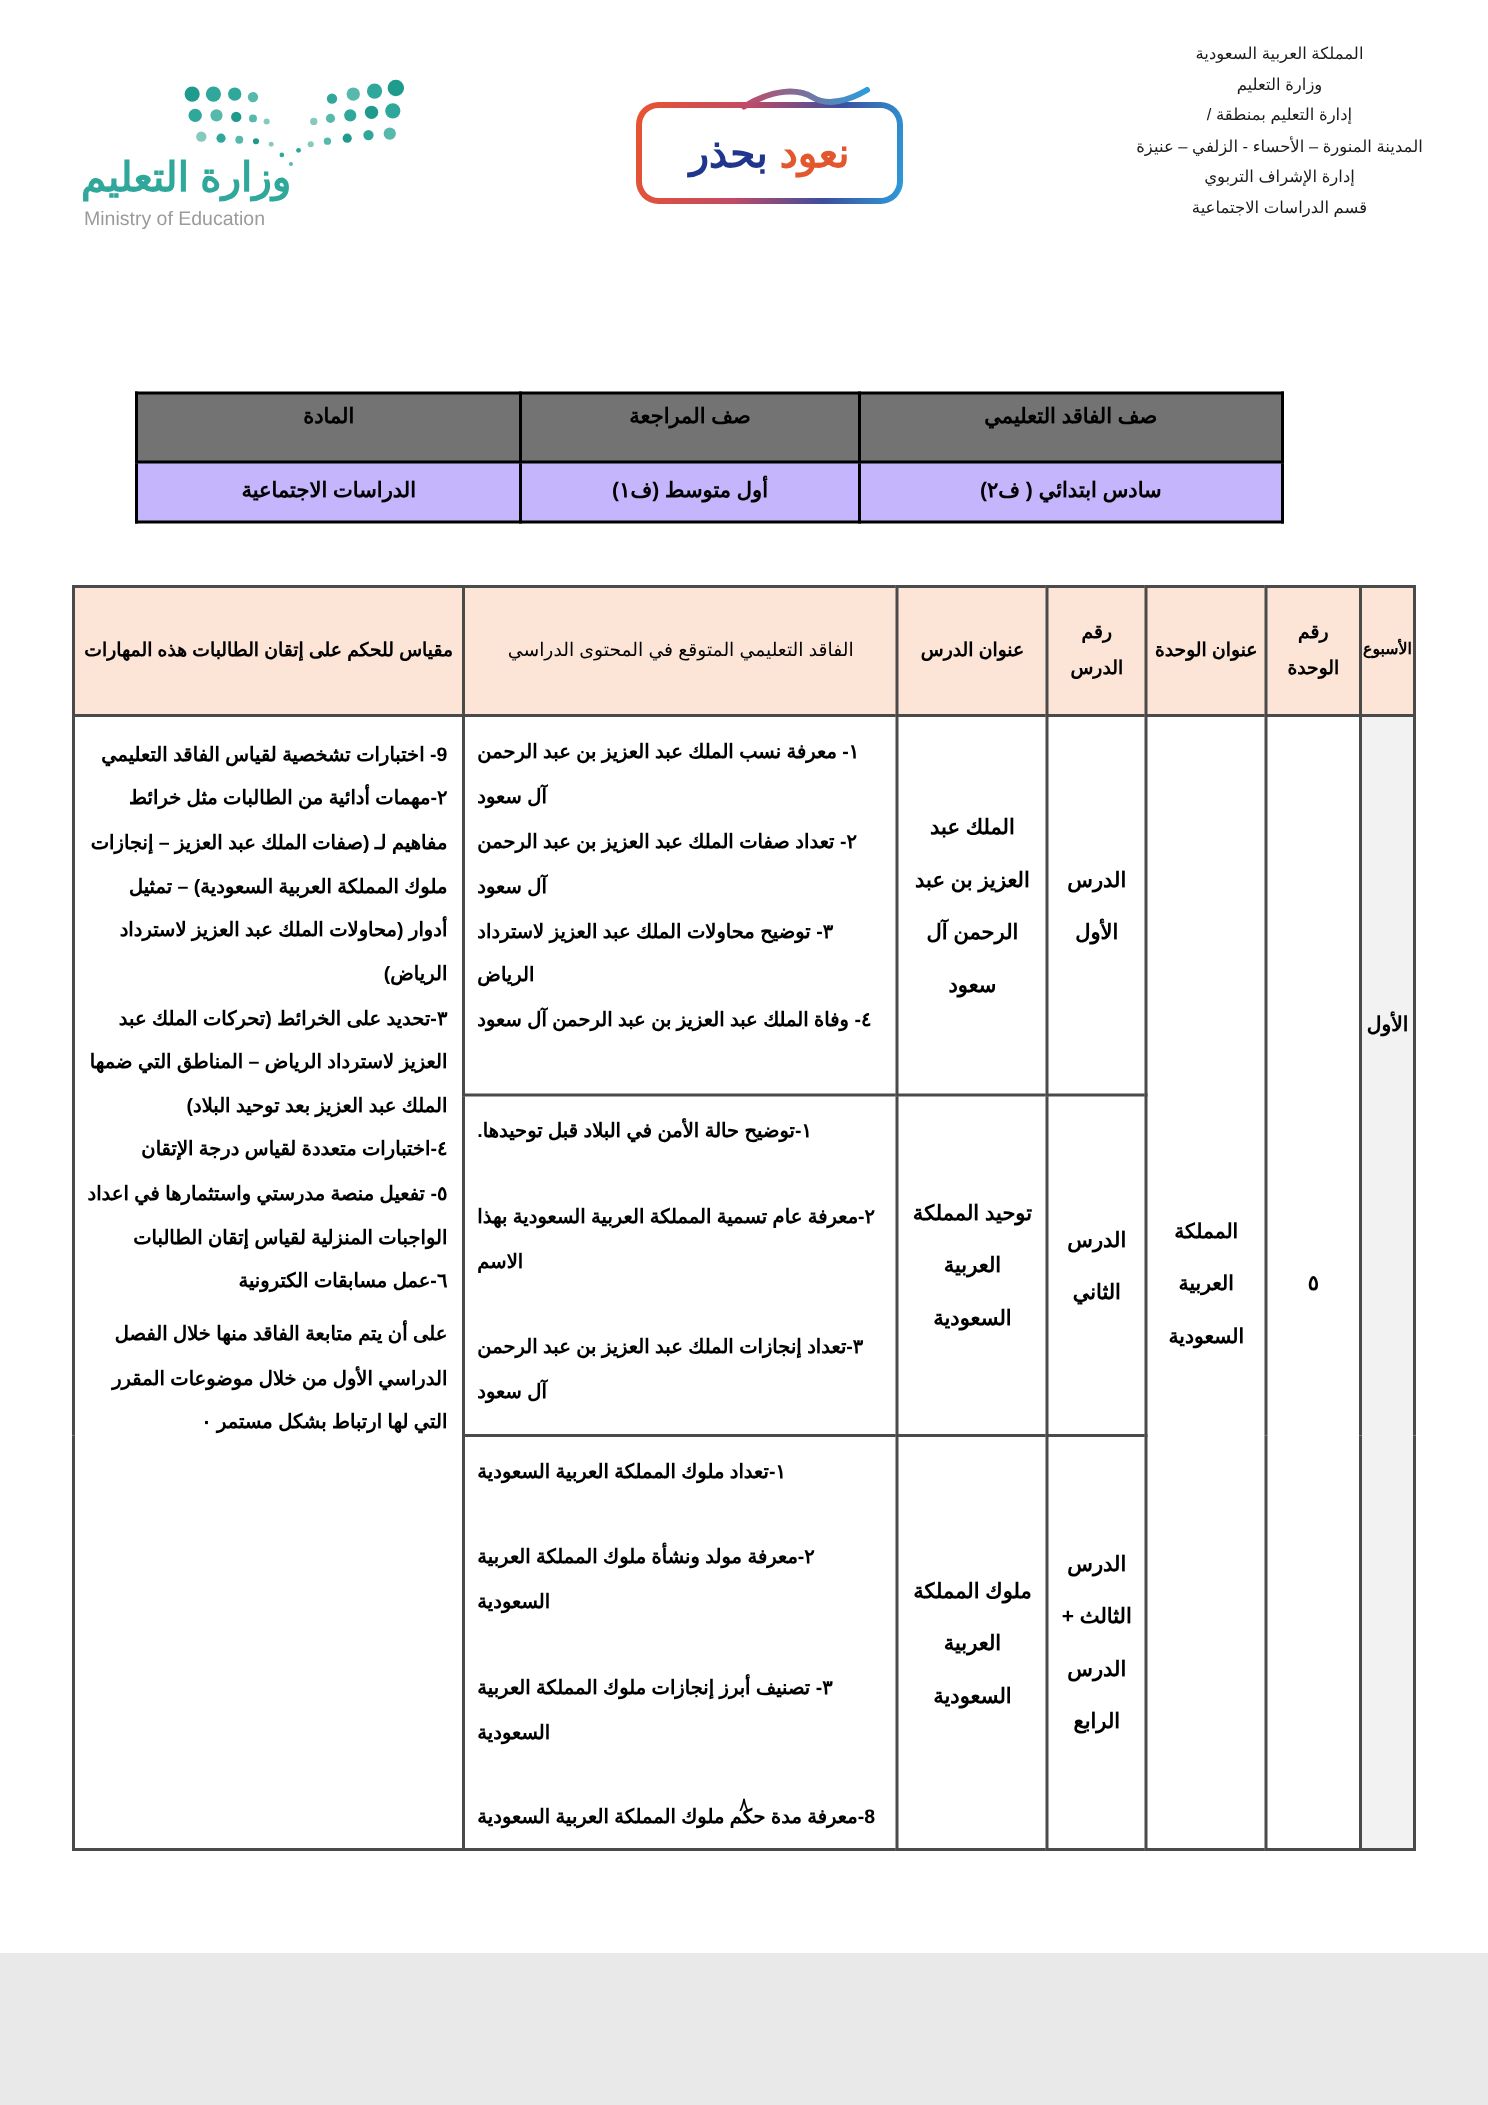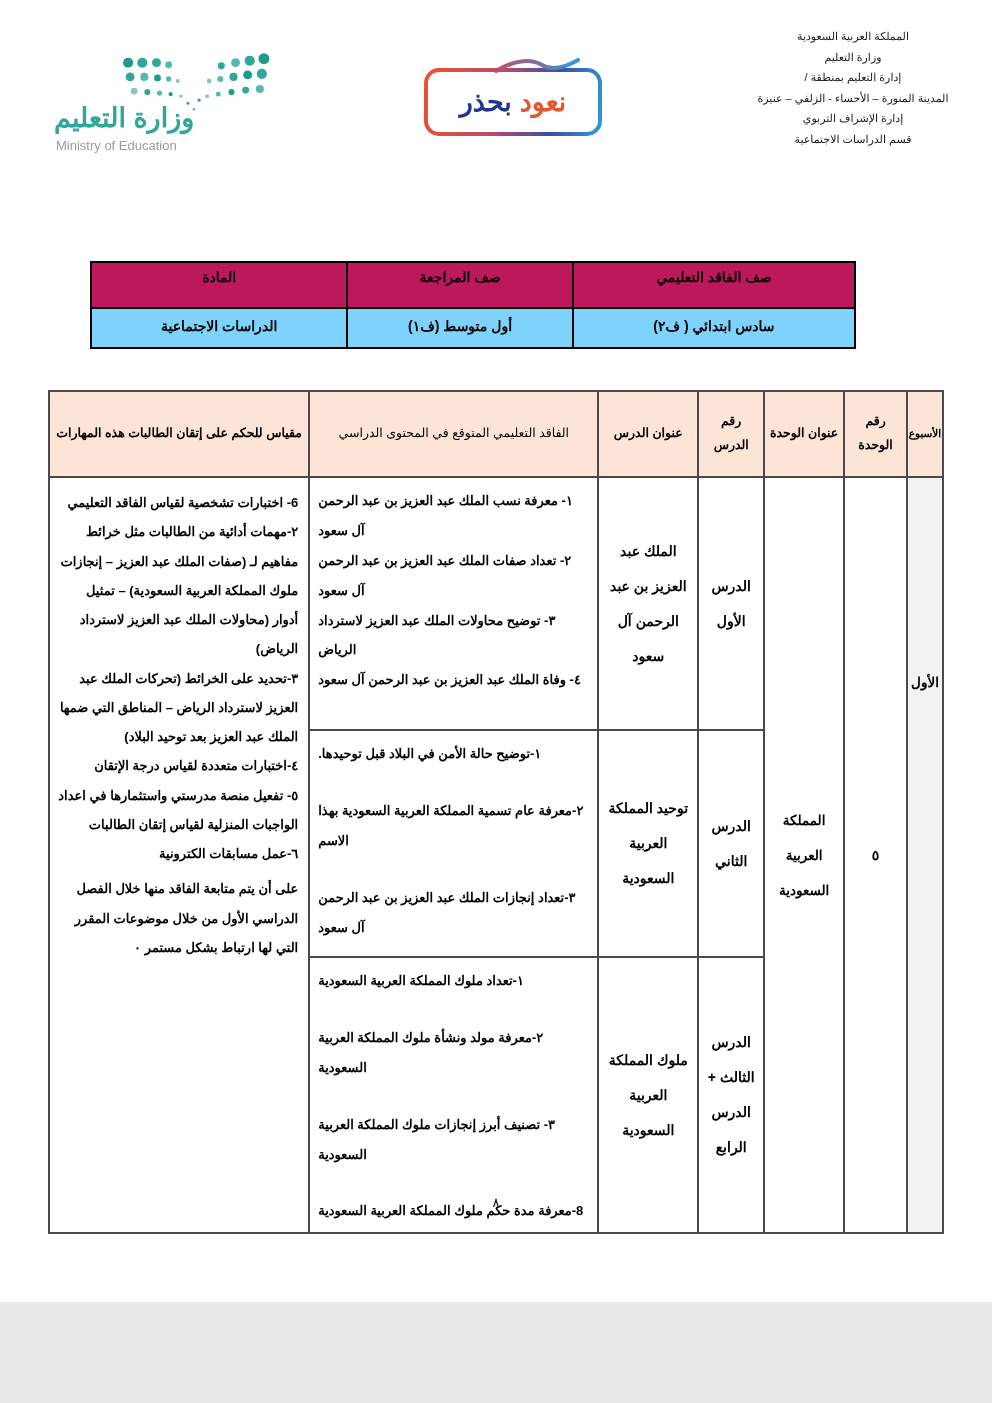--- a/index.html
+++ b/index.html
@@ -41,22 +41,22 @@
     display:flex; align-items:center; justify-content:center;
   }
   .title-text { direction:rtl; font-size:16.5px; font-weight:bold; color:#1F3864; }
   
   .info-table {
     position:absolute; top:261px; left:90px; width:766px;
     border-collapse:collapse; direction:rtl; text-align:center;
     font-size:14px; font-weight:bold; color:#000;
   }
   .info-table th, .info-table td { border:2.5px solid #000; }
-  .info-table th { background:#be185d; height:46px; vertical-align:top; padding-top:6px; }
-  .info-table td { height:40px; vertical-align:top; padding-top:9px; background:#7dd3fc; }
+  .info-table th { background:#737373; height:46px; vertical-align:top; padding-top:6px; }
+  .info-table td { height:40px; vertical-align:top; padding-top:9px; background:#c4b5fd; }
   
   .main-table {
     position:absolute; top:390px; left:48px; width:896px;
     border-collapse:collapse; direction:rtl; color:#000;
     border:2.5px solid #262626;
   }
   .main-table th, .main-table td { border:2px solid #4a4a4a; text-align:center; }
   .main-table th {
     background:#FCE4D6; height:86px; font-size:12.5px; font-weight:bold;
     vertical-align:middle; padding:4px 3px; line-height:1.9;
@@ -206,21 +206,21 @@
       <td class="lesson-num-cell">الدرس الأول</td>
       <td class="lesson-title-cell">الملك عبد العزيز بن عبد الرحمن آل سعود</td>
       <td class="loss-cell">
             <div class="loss-item hang">١- معرفة نسب الملك عبد العزيز بن عبد الرحمن آل سعود</div>
             <div class="loss-item hang">٢- تعداد صفات الملك عبد العزيز بن عبد الرحمن آل سعود</div>
             <div class="loss-item hang">٣- توضيح محاولات الملك عبد العزيز لاسترداد الرياض</div>
             <div class="loss-item hang">٤- وفاة الملك عبد العزيز بن عبد الرحمن آل سعود</div>
           </td>
       <td class="measures-cell" rowspan="3">
         <div>
-              <div class="measure-item">6- اختبارات تشخصية لقياس الفاقد التعليمي</div>
+              <div class="measure-item">9- اختبارات تشخصية لقياس الفاقد التعليمي</div>
               <div class="measure-item">٢-مهمات أدائية من الطالبات مثل خرائط مفاهيم لـ (صفات الملك عبد العزيز – إنجازات ملوك المملكة العربية السعودية) – تمثيل أدوار (محاولات الملك عبد العزيز لاسترداد الرياض)</div>
               <div class="measure-item">٣-تحديد على الخرائط (تحركات الملك عبد العزيز لاسترداد الرياض – المناطق التي ضمها الملك عبد العزيز بعد توحيد البلاد)</div>
               <div class="measure-item">٤-اختبارات متعددة لقياس درجة الإتقان</div>
               <div class="measure-item">٥- تفعيل منصة مدرستي واستثمارها في اعداد الواجبات المنزلية لقياس إتقان الطالبات</div>
               <div class="measure-item">٦-عمل مسابقات الكترونية</div>
             </div>
         <div class="measures-note">على أن يتم متابعة الفاقد منها خلال الفصل الدراسي الأول من خلال موضوعات المقرر التي لها ارتباط بشكل مستمر ٠</div>
       </td>
     </tr>
     <tr style="height:227px;">

